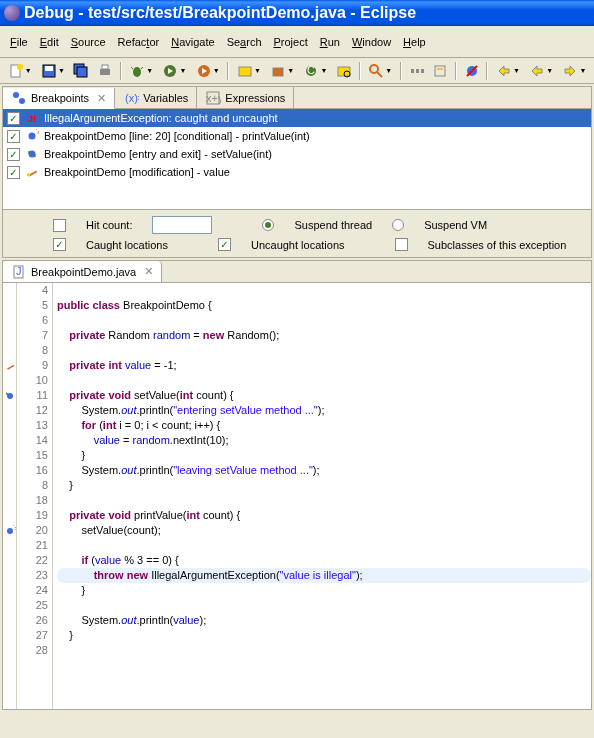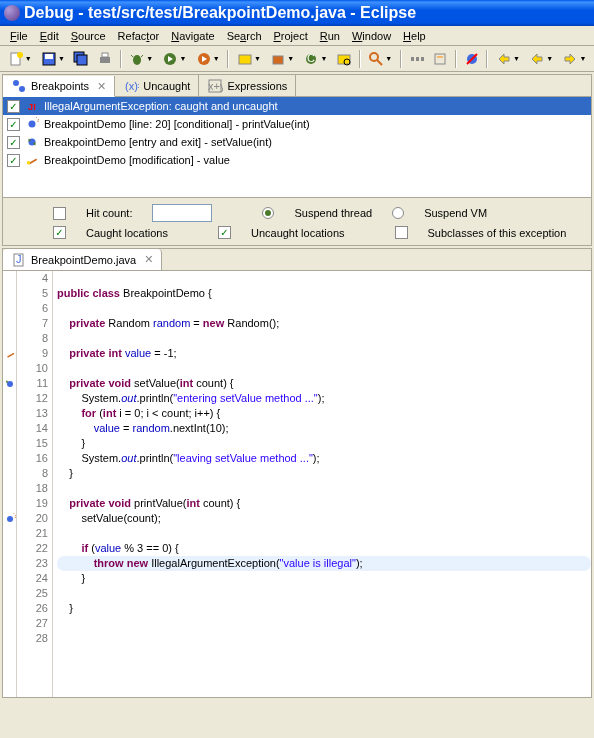--- a/index.html
+++ b/index.html
@@ -1,20 +1,20 @@
 <!DOCTYPE html>
 <html><head>
 <meta charset="utf-8">
 <style>
 * { margin: 0; padding: 0; box-sizing: border-box; font-family: Tahoma, sans-serif; font-size: 11px; }
 body { width: 594px; height: 738px; background: #ece9d8; overflow: hidden; }
 .titlebar { background: linear-gradient(to bottom, #0058e6 0%, #3d91ff 8%, #0054e3 40%, #0054e3 88%, #003db7 100%); height: 26px; display: flex; align-items: center; padding: 0 4px; color: white; }
 .titlebar-icon { width: 16px; height: 16px; background: radial-gradient(circle at 30% 30%, #b19cd9, #5b3a8e); border-radius: 50%; margin-right: 4px; }
 .titlebar-text { font-weight: bold; font-size: 16px; }
-.menubar { background: #ece9d8; height: 20px; display: flex; align-items: center; padding: 0 4px; border-bottom: 1px solid #aca899; }
+.menubar { background: #ece9d8; height: 32px; display: flex; align-items: center; padding: 0 4px; border-bottom: 1px solid #aca899; }
 .menu-item { padding: 2px 6px; cursor: default; }
 .menu-item u { text-decoration: underline; }
 .toolbar { background: #ece9d8; height: 26px; display: flex; align-items: center; padding: 2px 4px; gap: 2px; border-bottom: 1px solid #aca899; }
 .tb-btn { width: 22px; height: 22px; display: flex; align-items: center; justify-content: center; border: 1px solid transparent; }
 .tb-btn.dd { width: 32px; }
 .tb-sep { width: 2px; height: 18px; border-left: 1px solid #aca899; border-right: 1px solid #fff; margin: 0 2px; }
 .views-panel { background: #3b82f6; border: 1px solid #aca899; margin: 2px; }
 .view-tabs { display: flex; background: #ece9d8; height: 22px; border-bottom: 1px solid #aca899; }
 .view-tab { display: flex; align-items: center; padding: 2px 8px; gap: 4px; border-right: 1px solid #aca899; background: #ece9d8; }
 .view-tab.active { background: #fff; border-bottom: 1px solid #fff; position: relative; top: 1px; }
@@ -203,21 +203,21 @@
           <circle cx="5" cy="5" r="3" fill="#4169e1"></circle>
           <circle cx="11" cy="11" r="3" fill="#4169e1"></circle>
         </svg>
       <span>Breakpoints</span>
       <span class="close-x">✕</span>
     </div>
     <div class="view-tab">
       <svg class="icon-svg" width="14" height="14" viewBox="0 0 16 16">
           <text x="2" y="12" font-size="11" fill="#4169e1">(x)=</text>
         </svg>
-      <span>Uncaught</span>
+      <span>Variables</span>
     </div>
     <div class="view-tab">
       <svg class="icon-svg" width="14" height="14" viewBox="0 0 16 16">
           <text x="1" y="12" font-size="9" fill="#888">x+y</text>
           <rect x="2" y="2" width="12" height="12" fill="none" stroke="#888"></rect>
         </svg>
       <span>Expressions</span>
     </div>
   </div>
   <div class="bp-list">
@@ -382,17 +382,18 @@
       <div class="code-line">        System.<span class="sfld">out</span>.println(<span class="str">"leaving setValue method ..."</span>);</div>
       <div class="code-line">    }</div>
       <div class="code-line"></div>
       <div class="code-line">    <span class="kw">private</span> <span class="kw">void</span> printValue(<span class="kw">int</span> count) {</div>
       <div class="code-line">        setValue(count);</div>
       <div class="code-line"></div>
       <div class="code-line">        <span class="kw">if</span> (<span class="fld">value</span> % 3 == 0) {</div>
       <div class="code-line highlighted">            <span class="kw">throw</span> <span class="kw">new</span> IllegalArgumentException(<span class="str">"value is illegal"</span>);</div>
       <div class="code-line">        }</div>
       <div class="code-line"></div>
+      <div class="code-line">        System.<span class="sfld">out</span>.println(<span class="fld">value</span>);</div>
       <div class="code-line">    }</div>
       <div class="code-line"></div>
     </div>
   </div>
 </div>
 
 </body></html>

